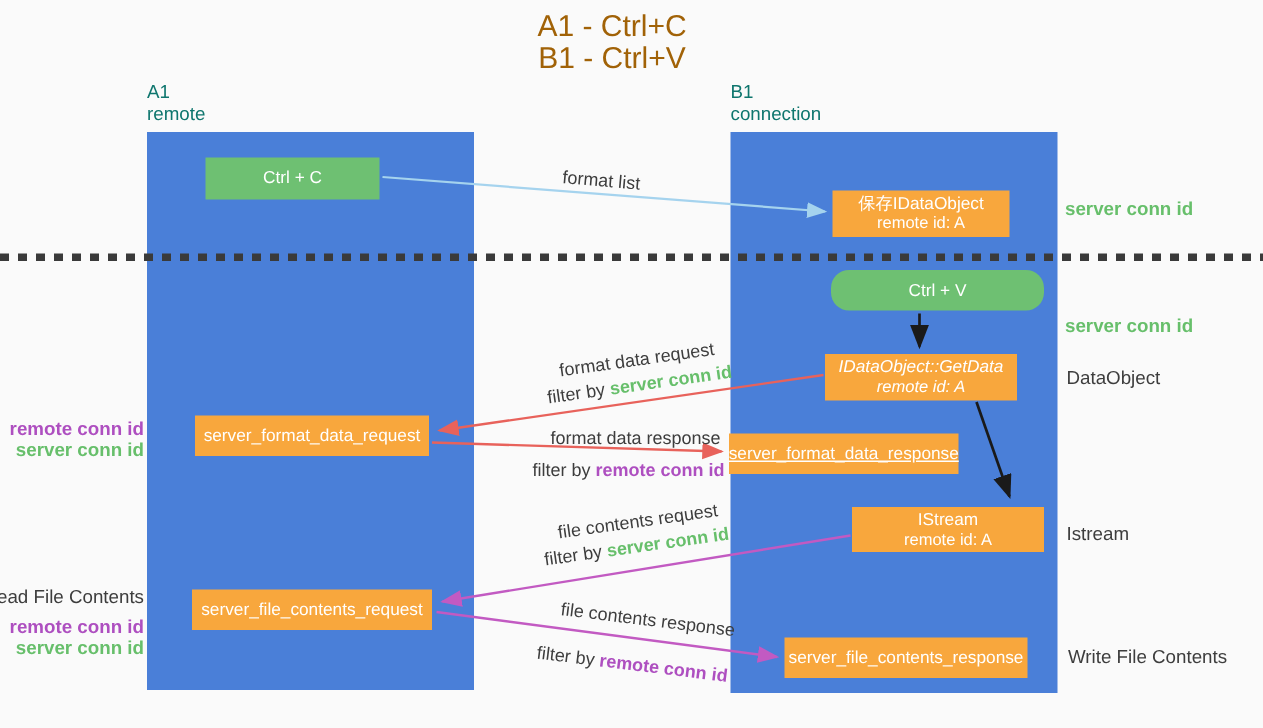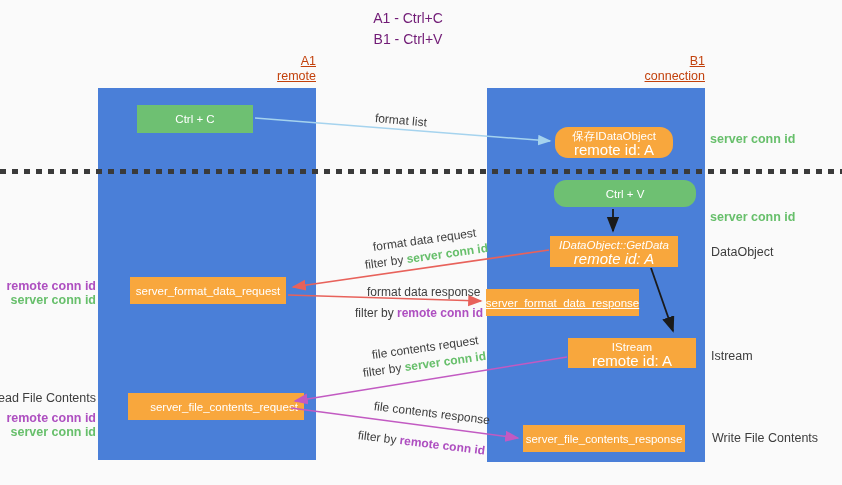--- a/index.html
+++ b/index.html
@@ -1,49 +1,49 @@
 <!DOCTYPE html>
 <html><head>
 <meta charset="utf-8">
 <style>
   html,body{margin:0;padding:0;}
   body{font-family:"Liberation Sans",sans-serif;background:#fafafa;}
   #canvas{position:relative;width:842px;height:485px;background:#fafafa;overflow:hidden;}
 
   .title{position:absolute;left:308px;top:8px;width:200px;text-align:center;
-         color:#701a75;font-size:14px;line-height:21px;}
+         color:#a16207;font-size:20px;line-height:21px;}
 
   .lane{position:absolute;background:#4a7fd8;}
   .lane-left{left:98px;top:88px;width:218px;height:372px;}
   .lane-right{left:487px;top:88px;width:218px;height:374px;}
 
-  .lane-header{position:absolute;top:54px;width:218px;text-align:right;
-               color:#c2410c;font-size:12.5px;line-height:15px;text-decoration:underline;}
+  .lane-header{position:absolute;top:54px;width:218px;text-align:left;
+               color:#0f766e;font-size:12.5px;line-height:15px;}
   .lh-left{left:98px;} .lh-right{left:487px;}
 
   .divider{position:absolute;left:0;top:169px;width:842px;height:5px;z-index:7;
            background:repeating-linear-gradient(90deg,#3a3a3a 0 6px,transparent 6px 12px);}
 
   .node{position:absolute;display:flex;flex-direction:column;align-items:center;
         justify-content:center;color:#fff;text-align:right;z-index:4;}
   .green{background:#6ec072;}
   .orange{background:#f8a73d;}
   .node .l1{font-size:11.5px;line-height:14px;}
-  .node .l2{font-size:15px;line-height:13px;}
+  .node .l2{font-size:11px;line-height:13px;}
   .single{font-size:11.5px;}
 
   .n-ctrlc{left:137px;top:105px;width:116px;height:28px;}
-  .n-save{left:555px;top:127px;width:118px;height:31px;border-radius:13px;}
+  .n-save{left:555px;top:127px;width:118px;height:31px;}
   .n-ctrlv{left:554px;top:180px;width:142px;height:27px;border-radius:12px;}
   .n-getdata{left:550px;top:236px;width:128px;height:31px;font-style:italic;}
   .n-fmtresp{left:486px;top:289px;width:153px;height:27px;text-decoration:underline;}
   .n-istream{left:568px;top:338px;width:128px;height:30px;}
   .n-fileresp{left:523px;top:425px;width:162px;height:27px;}
   .n-fmtreq{left:130px;top:277px;width:156px;height:27px;}
-  .n-filereq{left:128px;top:393px;width:160px;height:27px;padding-left:16px;}
+  .n-filereq{left:128px;top:393px;width:160px;height:27px;}
 
   .elabel{position:absolute;font-size:12px;color:#3d3d3d;white-space:nowrap;
           transform-origin:left center;z-index:6;}
   .rot-up{transform:rotate(-8deg);}
   .rot-dn{transform:rotate(7deg);}
   .rot-dn-s{transform:rotate(5deg);}
   .cid-green{color:#67bf6b;font-weight:bold;}
   .cid-purple{color:#ae4fc0;font-weight:bold;}
 
   .side{position:absolute;font-size:12.5px;white-space:nowrap;z-index:6;}

